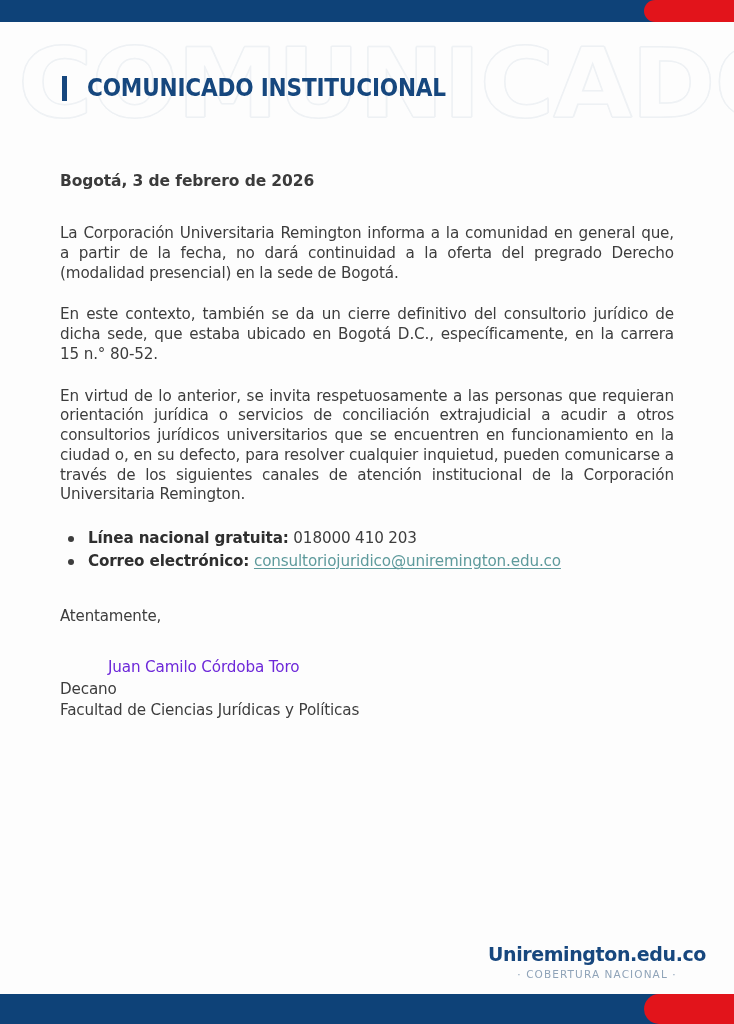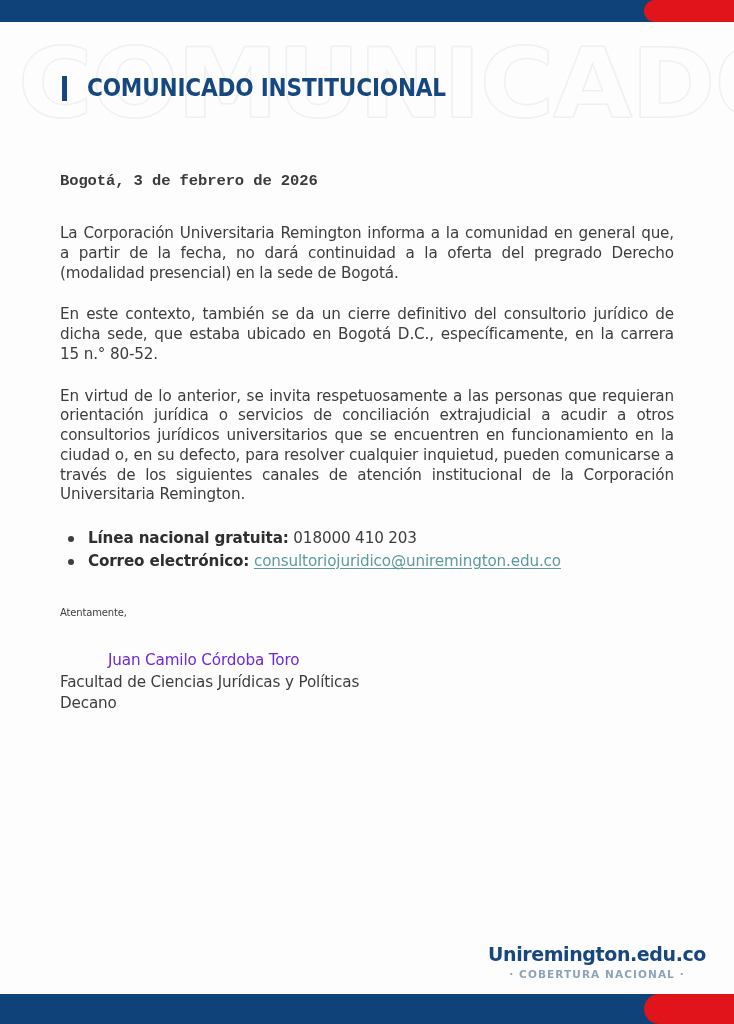--- a/index.html
+++ b/index.html
@@ -111,21 +111,20 @@
     left: 60px;
     width: 614px;
   }
 
   .date-line {
     font-size: 15.5px;
     font-weight: 700;
     color: #3b3b3b;
     letter-spacing: -0.1px;
     margin: 0 0 34px 0;
-    font-family: Liberation Mono, monospace;
   }
 
   .subject-block {
     margin: 0 0 28px 0;
     padding-left: 32px;
     padding-right: 18px;
   }
   .subject {
     font-size: 17.5px;
     font-weight: 700;
@@ -180,21 +179,21 @@
   }
   .contact-value { color: #3d3d3d; }
   .contact-link {
     color: #5e9a9c;
     text-decoration: underline;
     text-underline-offset: 2px;
   }
 
   
   .closing {
-    font-size: 10px;
+    font-size: 15px;
     color: #3d3d3d;
     margin: 34px 0 0 0;
     letter-spacing: -0.15px;
   }
   .signature {
     margin-top: 32px;
     font-size: 15.2px;
     line-height: 1.42;
     color: #3d3d3d;
     letter-spacing: -0.15px;
@@ -215,21 +214,21 @@
   .logo-main {
     font-size: 19px;
     font-weight: 700;
     color: #17477e;
     letter-spacing: -0.4px;
     line-height: 1.1;
   }
   .logo-sub {
     margin-top: 3px;
     font-size: 10.5px;
-    font-weight: 700;
+    font-weight: 400;
     color: #8fa3b8;
     letter-spacing: 1.1px;
   }
 </style>
 </head>
 <body>
 
 <div class="page">
 
   <div class="bar bar-top">
@@ -264,22 +263,22 @@
         <span class="bullet"></span>
         <span class="contact-label">Correo electrónico:</span>
         <a class="contact-link" href="#">consultoriojuridico@uniremington.edu.co</a>
       </li>
     </ul>
 
     <p class="closing">Atentamente,</p>
 
     <div class="signature">
       <div class="sig-name">Juan Camilo Córdoba Toro</div>
+      <div>Decano</div>
       <div>Facultad de Ciencias Jurídicas y Políticas</div>
-      <div>Decano</div>
     </div>
 
   </div>
 
   <div class="footer-logo">
     <div class="logo-main">Uniremington.edu.co</div>
     <div class="logo-sub">· COBERTURA NACIONAL ·</div>
   </div>
 
   <div class="bar bar-bottom">

